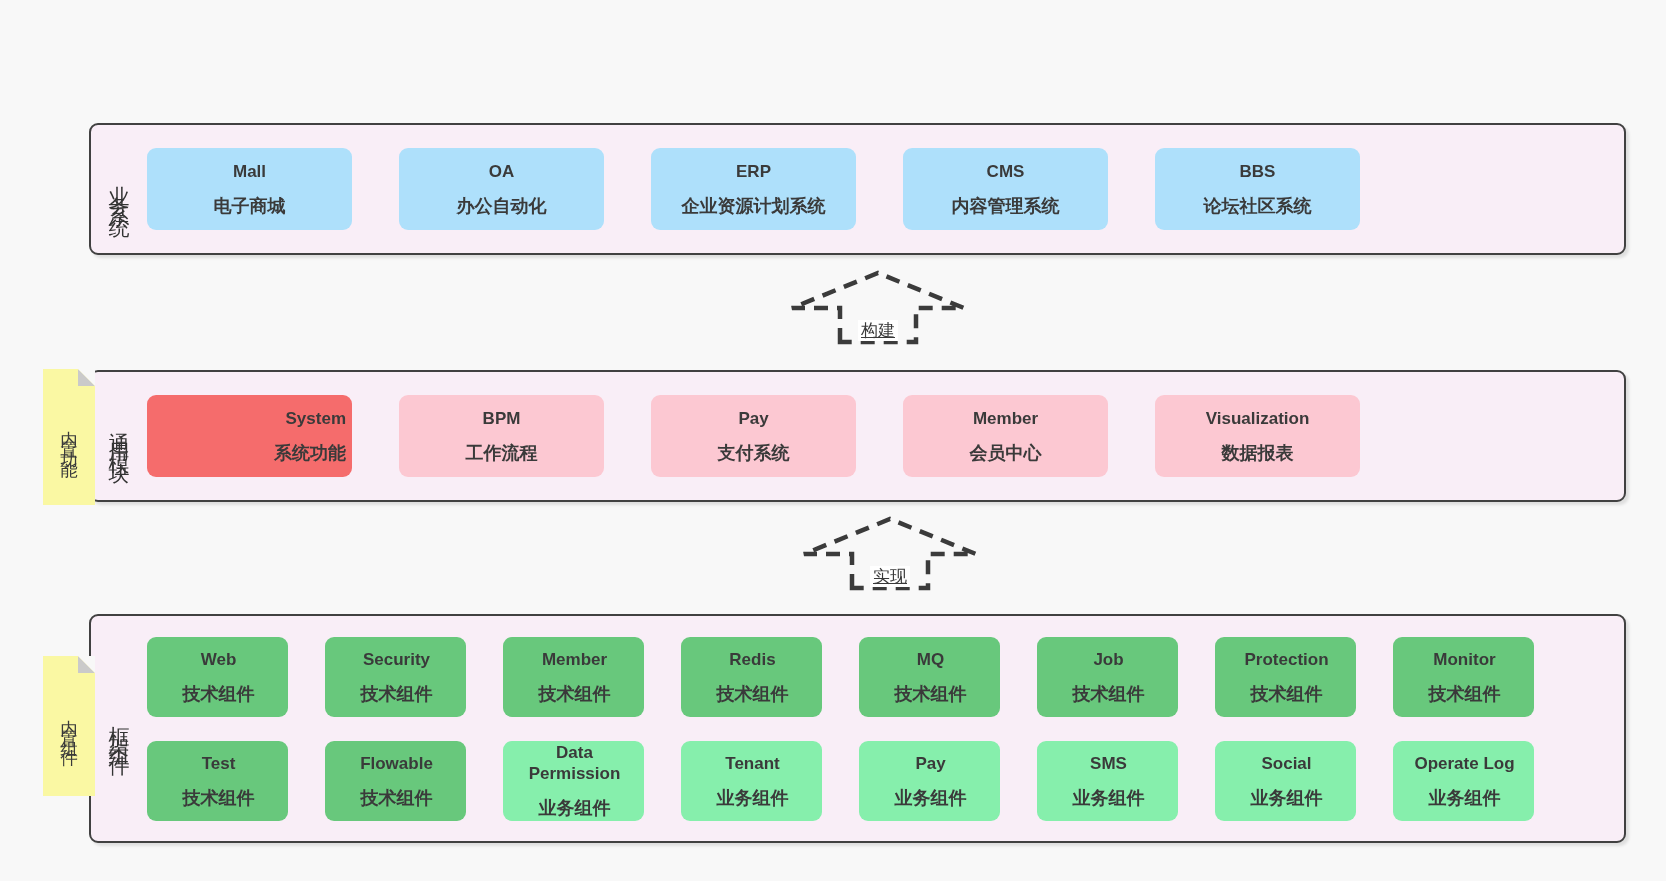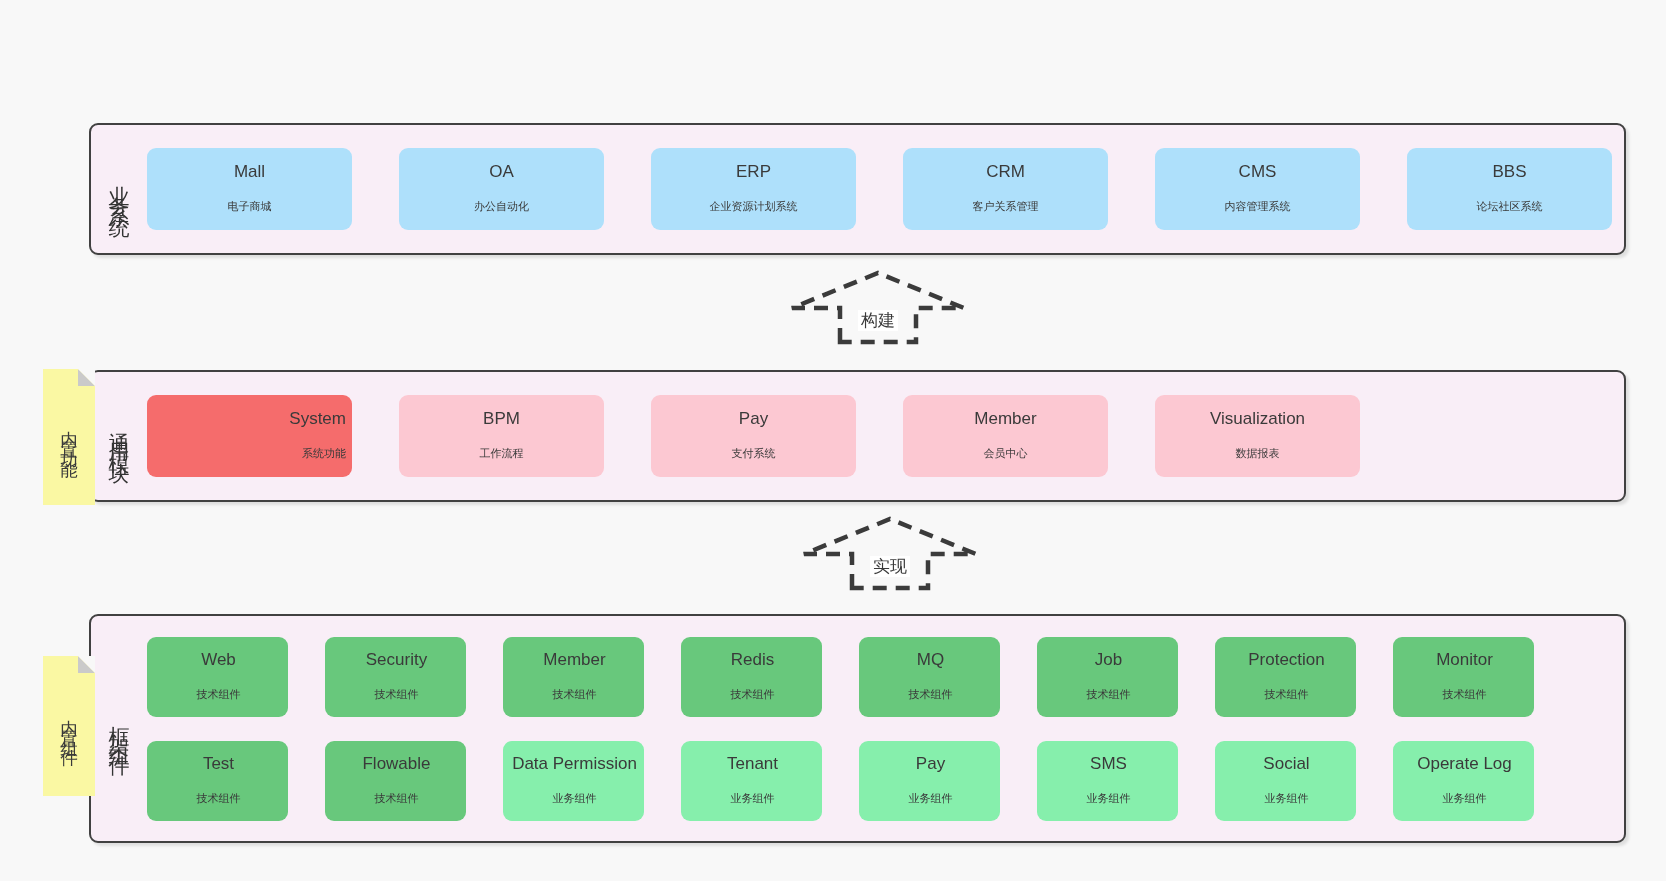--- a/index.html
+++ b/index.html
@@ -24,25 +24,25 @@
     font-size:21px; letter-spacing:10px; line-height:30px;
     margin:0 13px; color:#333; white-space:nowrap;
   }
   .cards-col { flex:1; display:flex; flex-direction:column; justify-content:center; gap:24px; }
   .card-row { display:flex; gap:47px; }
   #layer-framework .card-row { gap:37px; }
 
   .card {
     width:205px; height:82px; border-radius:9px; box-sizing:border-box;
     display:flex; flex-direction:column; align-items:center; justify-content:center;
-    text-align:center; padding:4px 6px;
+    text-align:center; padding:4px 6px;font-weight:bold;
   }
   #layer-framework .card { width:141px; height:80px;padding-left:8px; }
   .card .en { font-size:17px; line-height:21px; }
-  .card .zh { font-size:11px; line-height:21px; margin-top:14px; }
+  .card .zh { font-size:18px; line-height:21px; margin-top:14px; }
 
   .blue       { background:#aee0fb; }
   .red        { background:#f56c6c;align-items:flex-end; }
   .pink       { background:#fcc8d2;text-align:right; }
   .green      { background:#68c87c; }
   .lightgreen { background:#86efac; }
 
   .sticky {
     position:absolute; left:-48px; width:52px; z-index:3;
     background:#faf8a3;
@@ -53,47 +53,43 @@
   .sticky-label {
     writing-mode:vertical-rl; text-orientation:upright;
     font-size:17.5px; letter-spacing:10px; line-height:24px; white-space:nowrap;
   }
   .sticky .fold-svg { position:absolute; top:0; right:0; display:block; }
 
   .arrow-wrap { position:absolute; width:184px; height:78px; }
   #arrow-build { left:786px; top:268px; }
   #arrow-implement { left:798px; top:514px; }
   .arrow-label {
-    position:absolute; left:50%; top:42px; transform:translateX(-50%);
+    position:absolute; left:50%; top:52px; transform:translateX(-50%);
     background:#ffffff; padding:0 3px; font-size:17px; line-height:21px;
-    white-space:nowrap; z-index:2;
+    white-space:nowrap; z-index:2;text-decoration:underline;
   }
 </style>
 </head>
 <body>
 
 <div class="layer" id="layer-business">
   <div class="layer-label">业务系统</div>
   <div class="cards-col">
     <div class="card-row">
       <div class="card blue">
         <div class="en">Mall</div>
         <div class="zh">电子商城</div>
       </div>
       <div class="card blue">
         <div class="en">OA</div>
         <div class="zh">办公自动化</div>
       </div>
       <div class="card blue">
         <div class="en">ERP</div>
         <div class="zh">企业资源计划系统</div>
-      </div>
-      <div class="card blue">
-        <div class="en">CRM</div>
-        <div class="zh">客户关系管理</div>
       </div>
       <div class="card blue">
         <div class="en">CMS</div>
         <div class="zh">内容管理系统</div>
       </div>
       <div class="card blue">
         <div class="en">BBS</div>
         <div class="zh">论坛社区系统</div>
       </div>
     </div>

